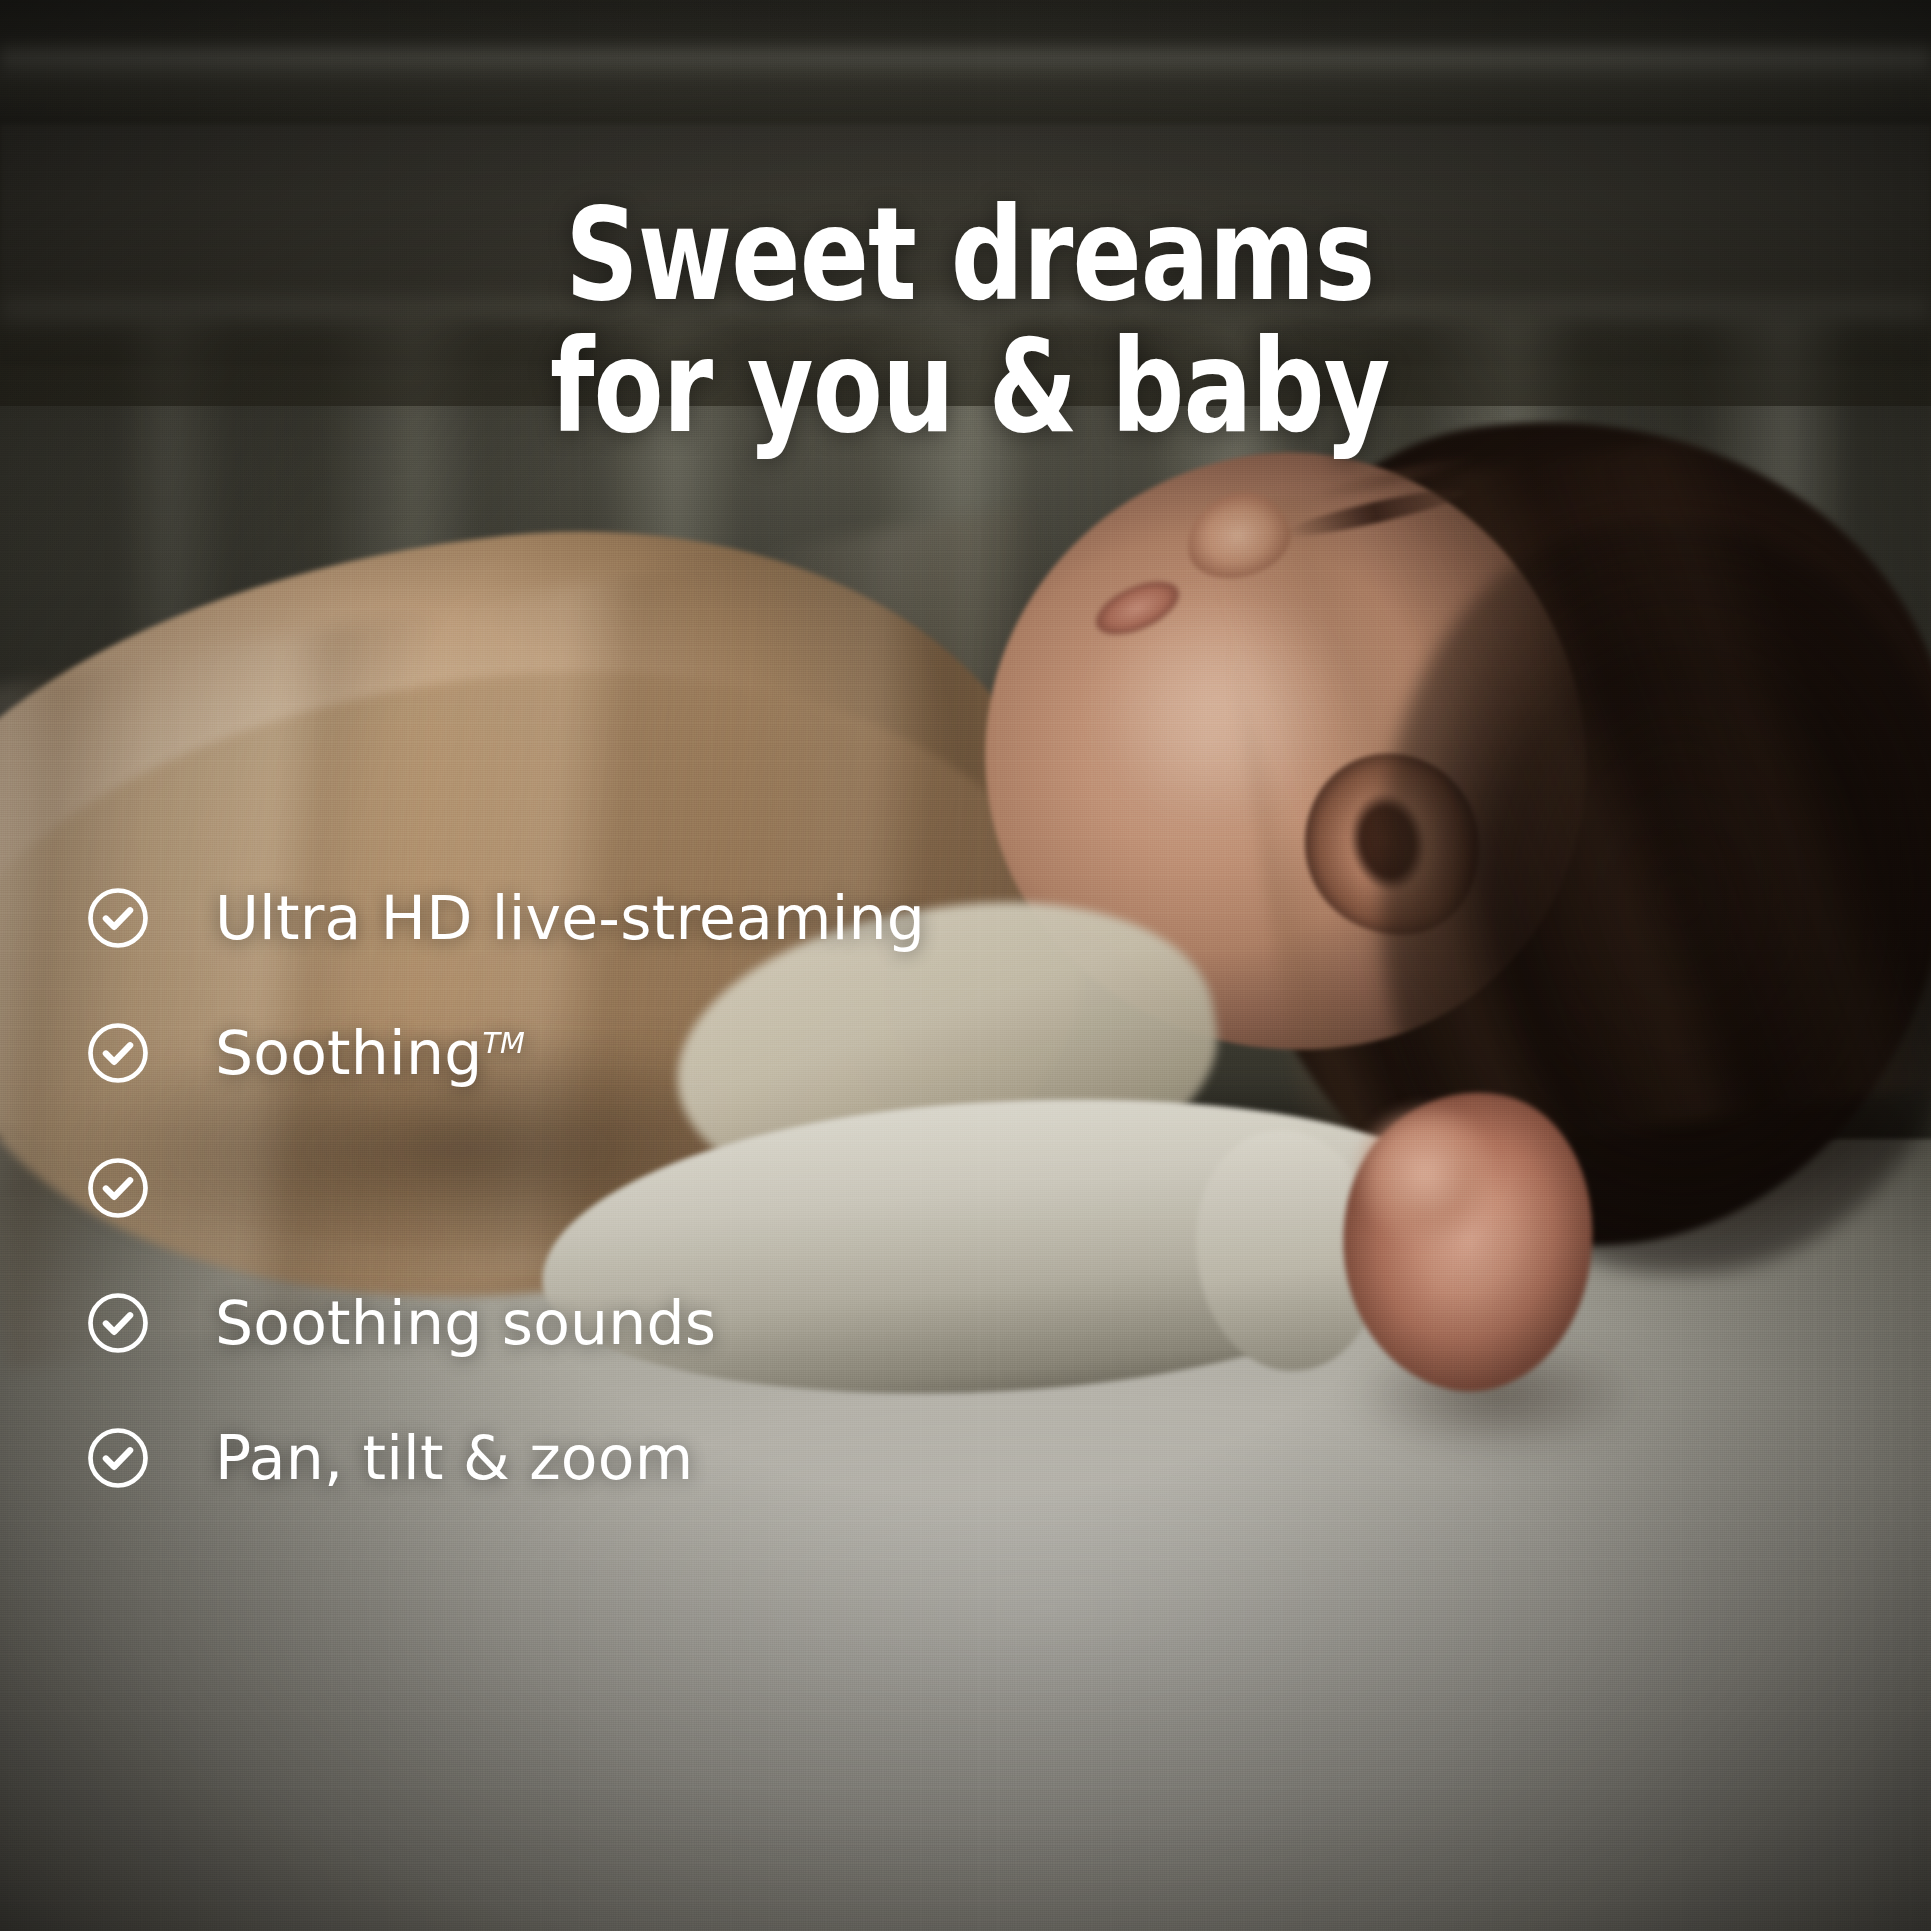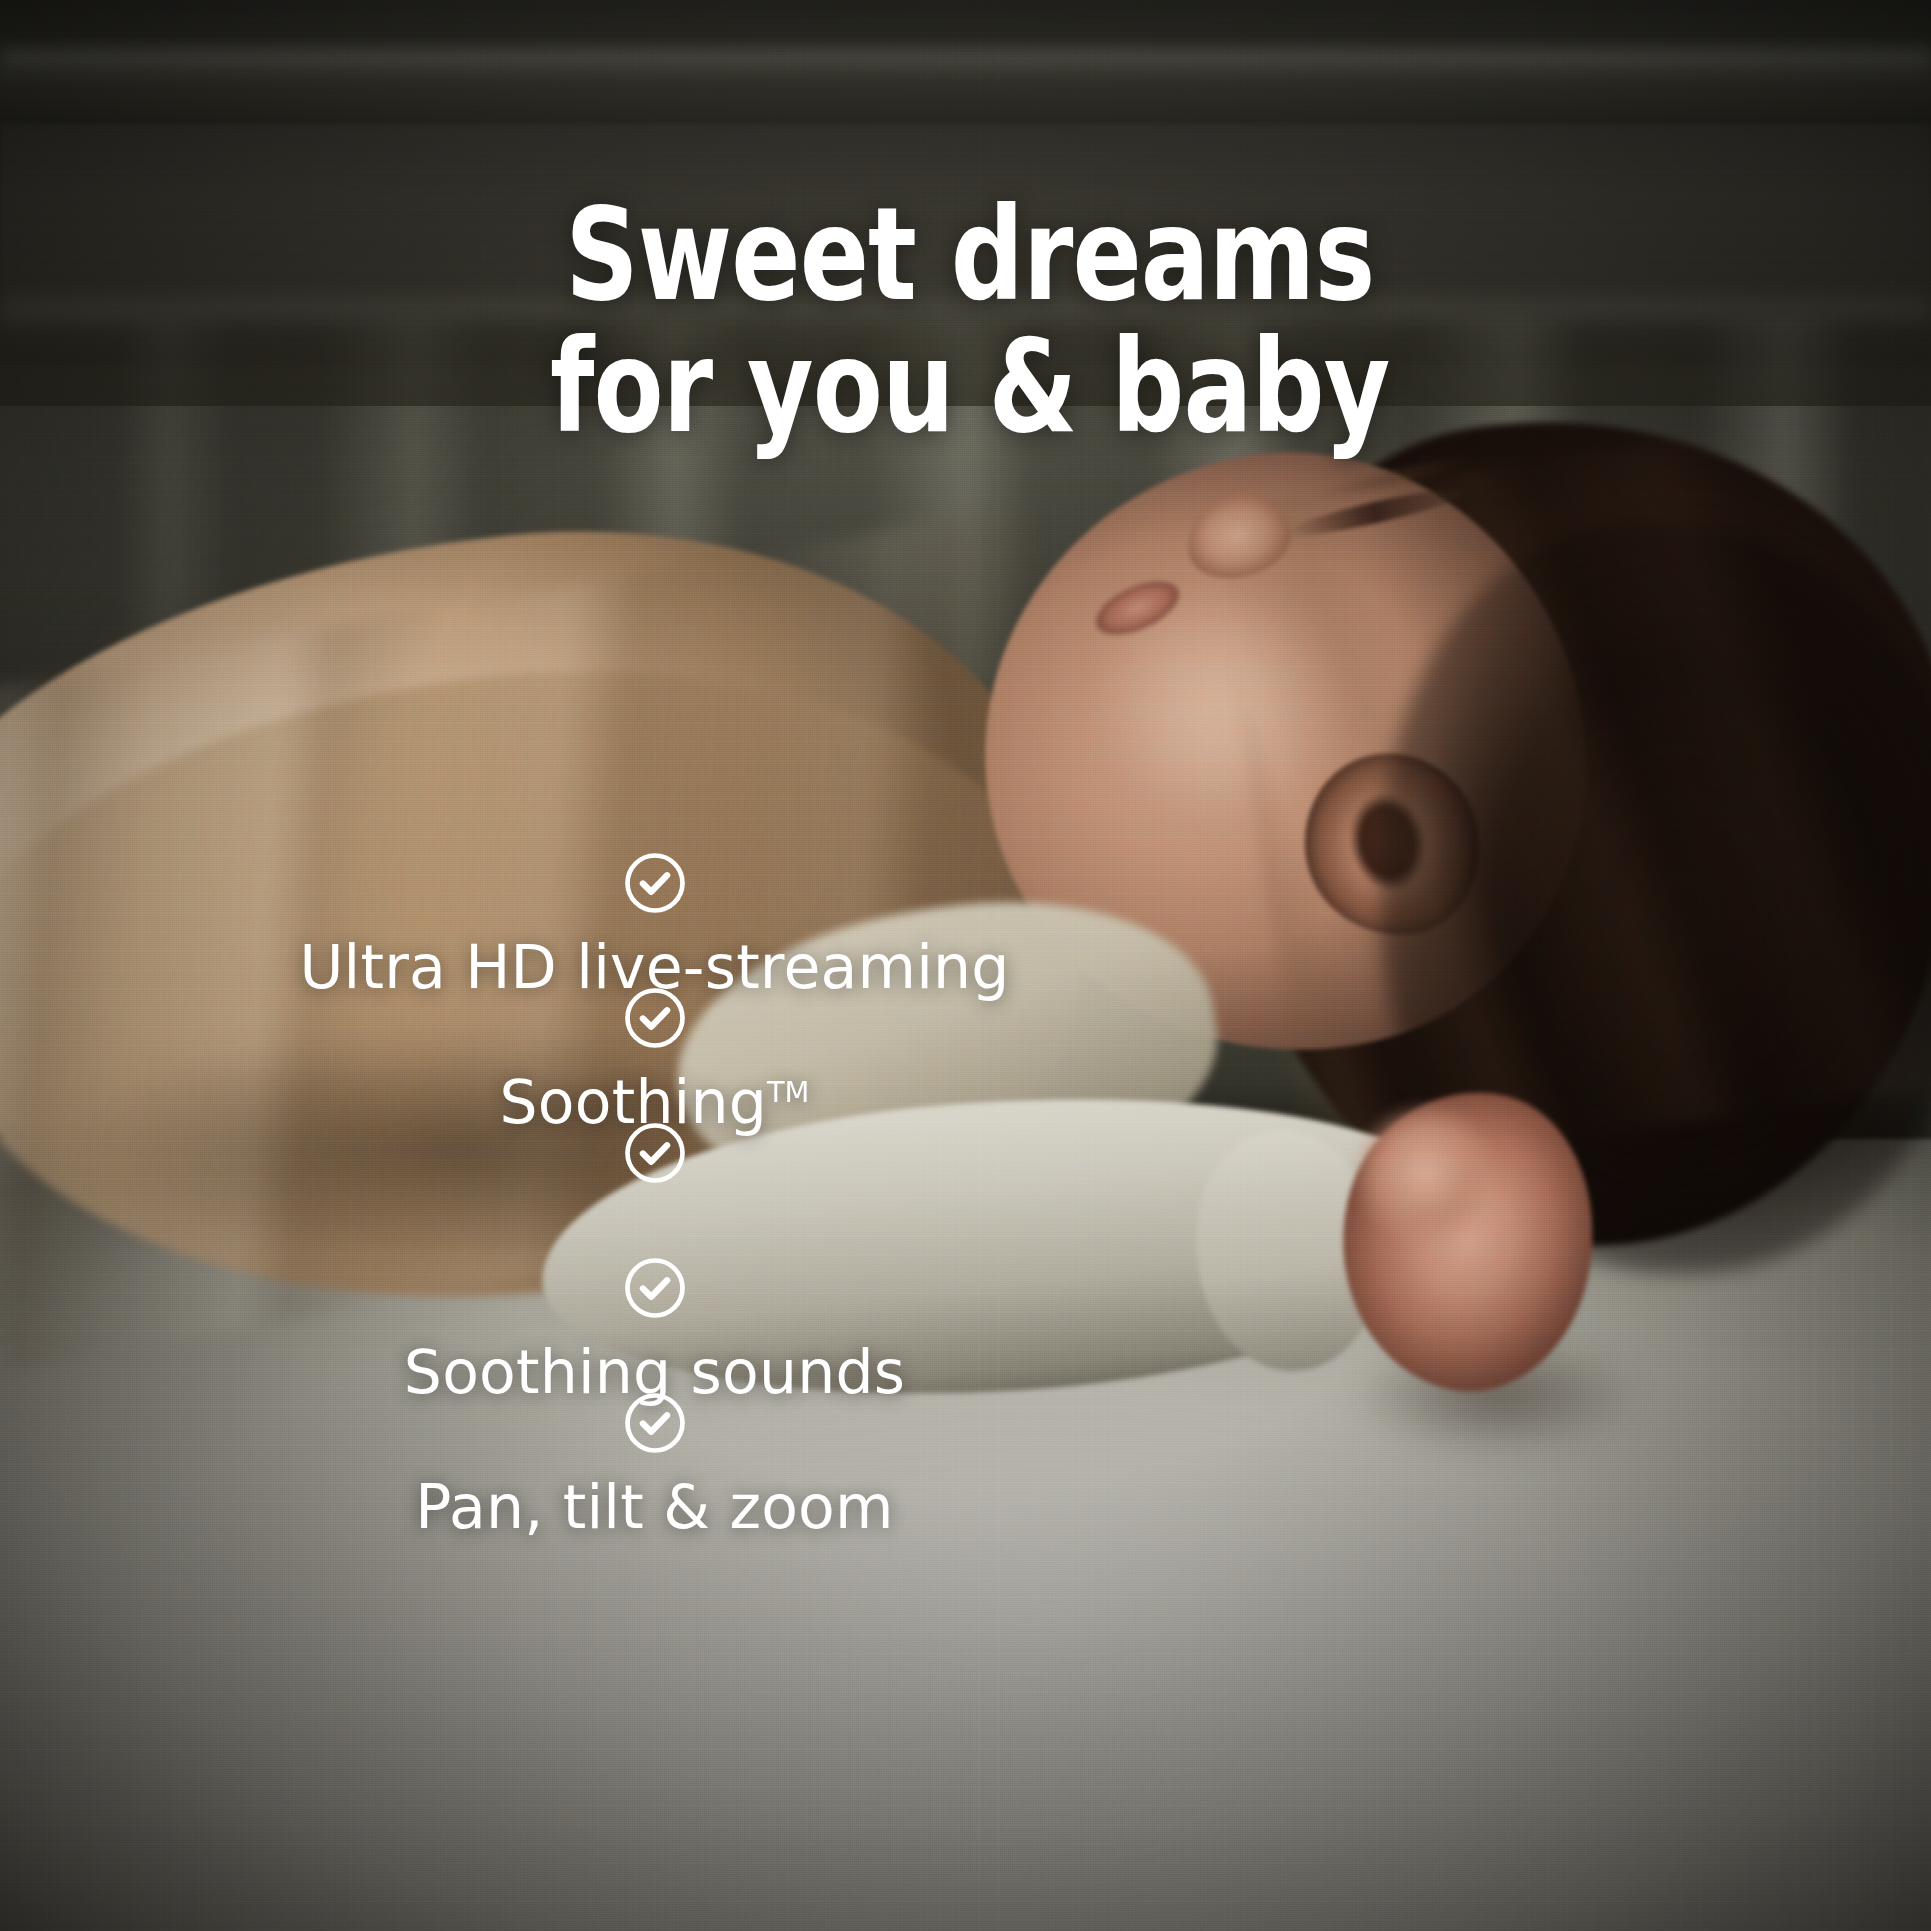--- a/index.html
+++ b/index.html
@@ -305,42 +305,42 @@
   .features{
     position:absolute;
     left:85px;
     top:850px;
     width:1139px;
   }
   .feature{
     display:flex;
     align-items:center;
     height:135px;
-    gap:21px;
-    flex-direction:column;
+    gap:64px;
   }
   .feature .ck{
     flex:0 0 auto;
     width:66px;height:66px;
     display:block;
   }
   .feature .fx{
     color:#ffffff;
     font-family:"DejaVu Sans","Liberation Sans", sans-serif;
     font-weight:400;
     font-size:60px;
     line-height:1;
     letter-spacing:0.2px;
     white-space:nowrap;
     text-shadow:0 1.9px 17.4px rgba(0,0,0,.45);
   }
   .feature .fx sup{
     font-size:.48em;
     vertical-align:super;
     letter-spacing:0;
+    font-style:italic;
   }
 </style>
 </head>
 <body>
 
 <div id="stage">
 
   <div class="layer bg-wall"></div>
   <div class="layer crib-toprail"></div>
   <div class="layer crib-toprail-hi"></div>

